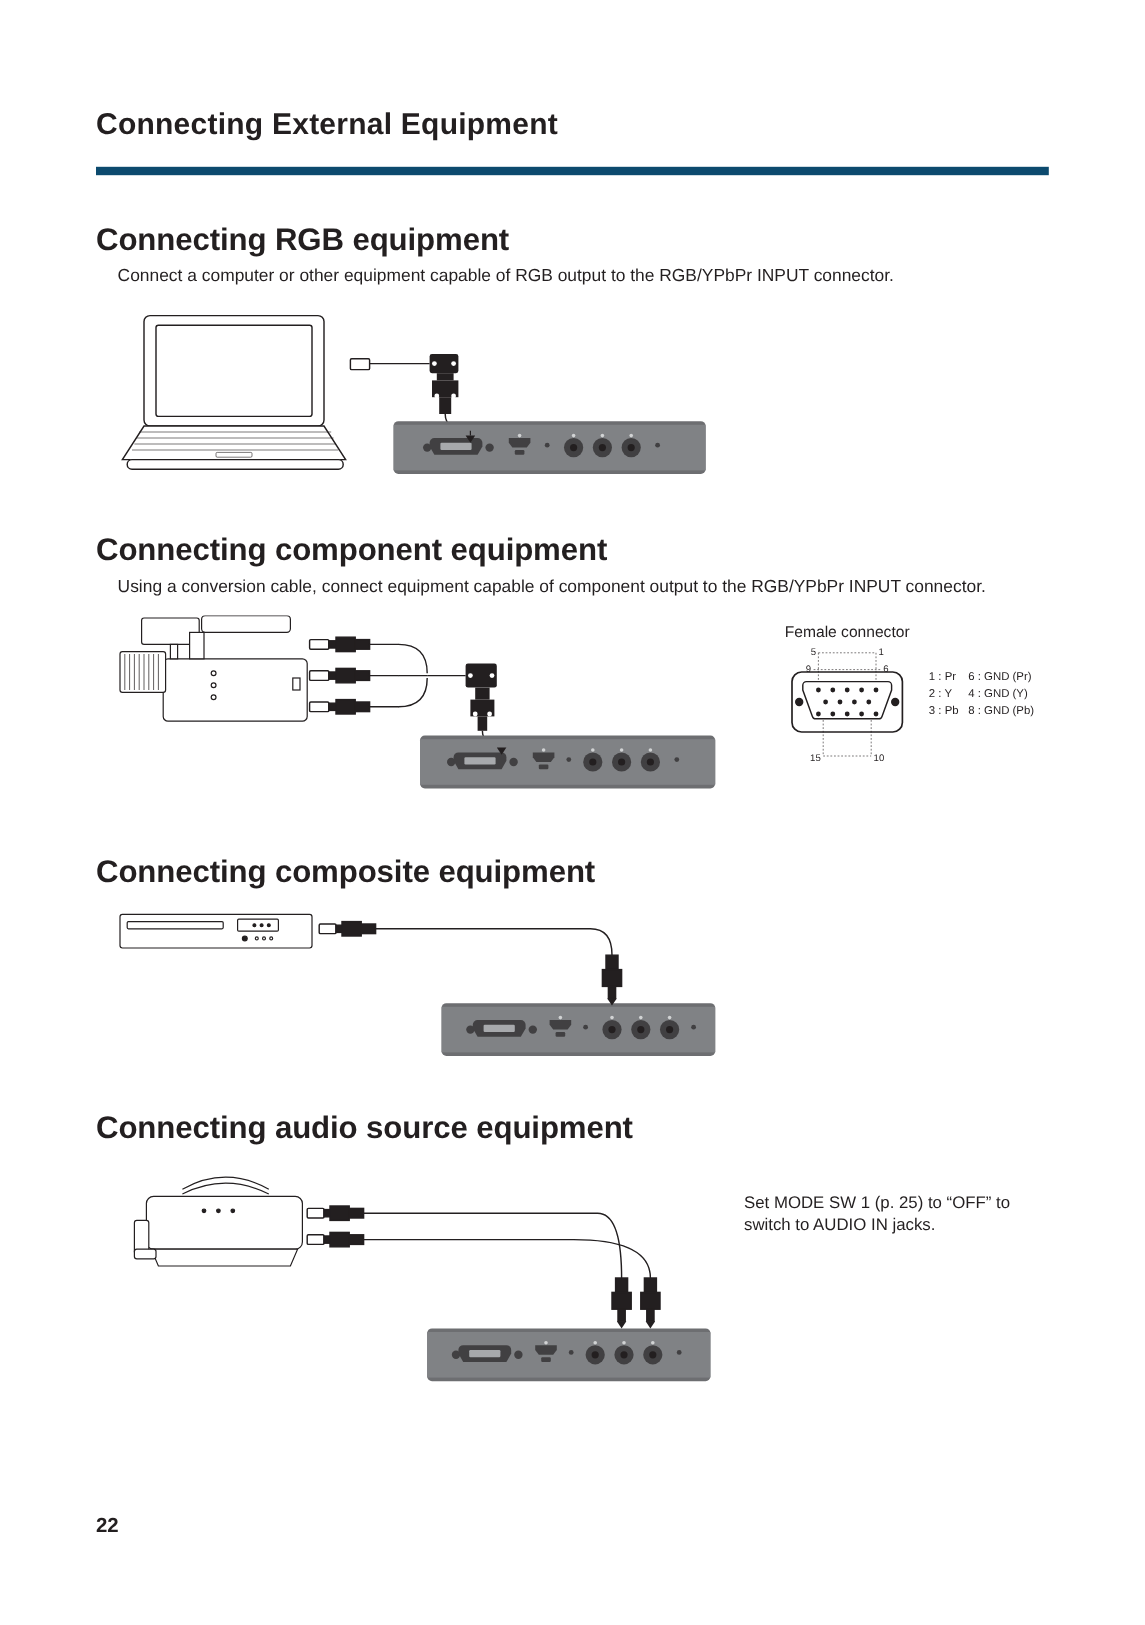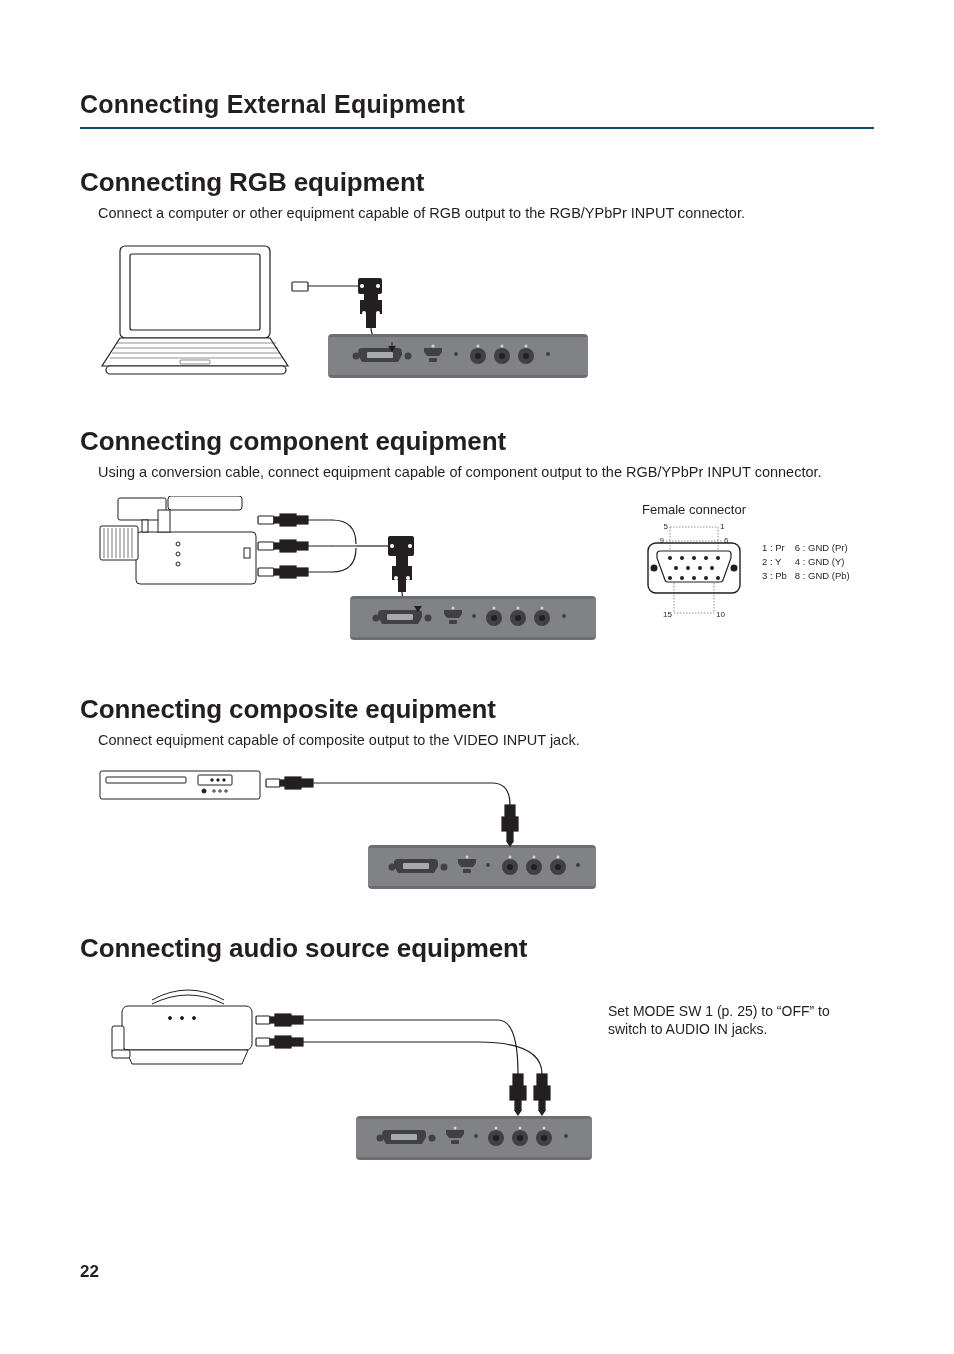--- a/index.html
+++ b/index.html
@@ -9,22 +9,22 @@
     color: #231f20;
     width: 954px;
     height: 1354px;
     position: relative;
   }
   .page { padding: 90px 80px 40px 80px; }
 
   .chapter-title {
     font-size: 25px;
     font-weight: 600;
-    border-bottom: 2px solid #0c4a6e;
-    padding-bottom: 8px;
+    border-bottom: 7px solid #0c4a6e;
+    padding-bottom: 20px;
     letter-spacing: 0.2px;
   }
 
   .section { margin-top: 38px; }
   .section-title {
     font-size: 26px;
     font-weight: 600;
     letter-spacing: -0.1px;
   }
   .section-body {
@@ -33,21 +33,21 @@
     margin-top: 6px;
     margin-left: 18px;
     color: #231f20;
   }
 
   .diagram-row {
     margin-top: 14px;
     margin-left: 18px;
     display: flex;
     align-items: flex-start;
-    gap: 0;
+    gap: 12px;
   }
 
   .page-number {
     position: absolute;
     bottom: 72px;
     left: 80px;
     font-size: 17px;
     font-weight: 700;
   }
 
@@ -326,21 +326,20 @@
                 <td>8 : GND (Pb)</td>
               </tr>
         </tbody>
           </table>
       </div>
     </div>
   </div>
 
   <div class="section">
     <h2 class="section-title">Connecting composite equipment</h2>
-    <p class="section-body">Connect equipment capable of composite output to the VIDEO INPUT jack.</p>
     <div class="diagram-row">
       <svg width="500" height="130" viewBox="0 0 500 130">
 
         <g stroke="#231f20" stroke-width="1" fill="#fff">
           <rect x="2" y="6" width="160" height="28" rx="2"></rect>
           <rect x="8" y="12" width="80" height="6" rx="1"></rect>
           <rect x="100" y="10" width="34" height="10" rx="1"></rect>
           <circle cx="106" cy="26" r="2" fill="#231f20"></circle>
           <circle cx="114" cy="15" r="1.2" fill="#231f20"></circle>
             <circle cx="120" cy="15" r="1.2" fill="#231f20"></circle>

